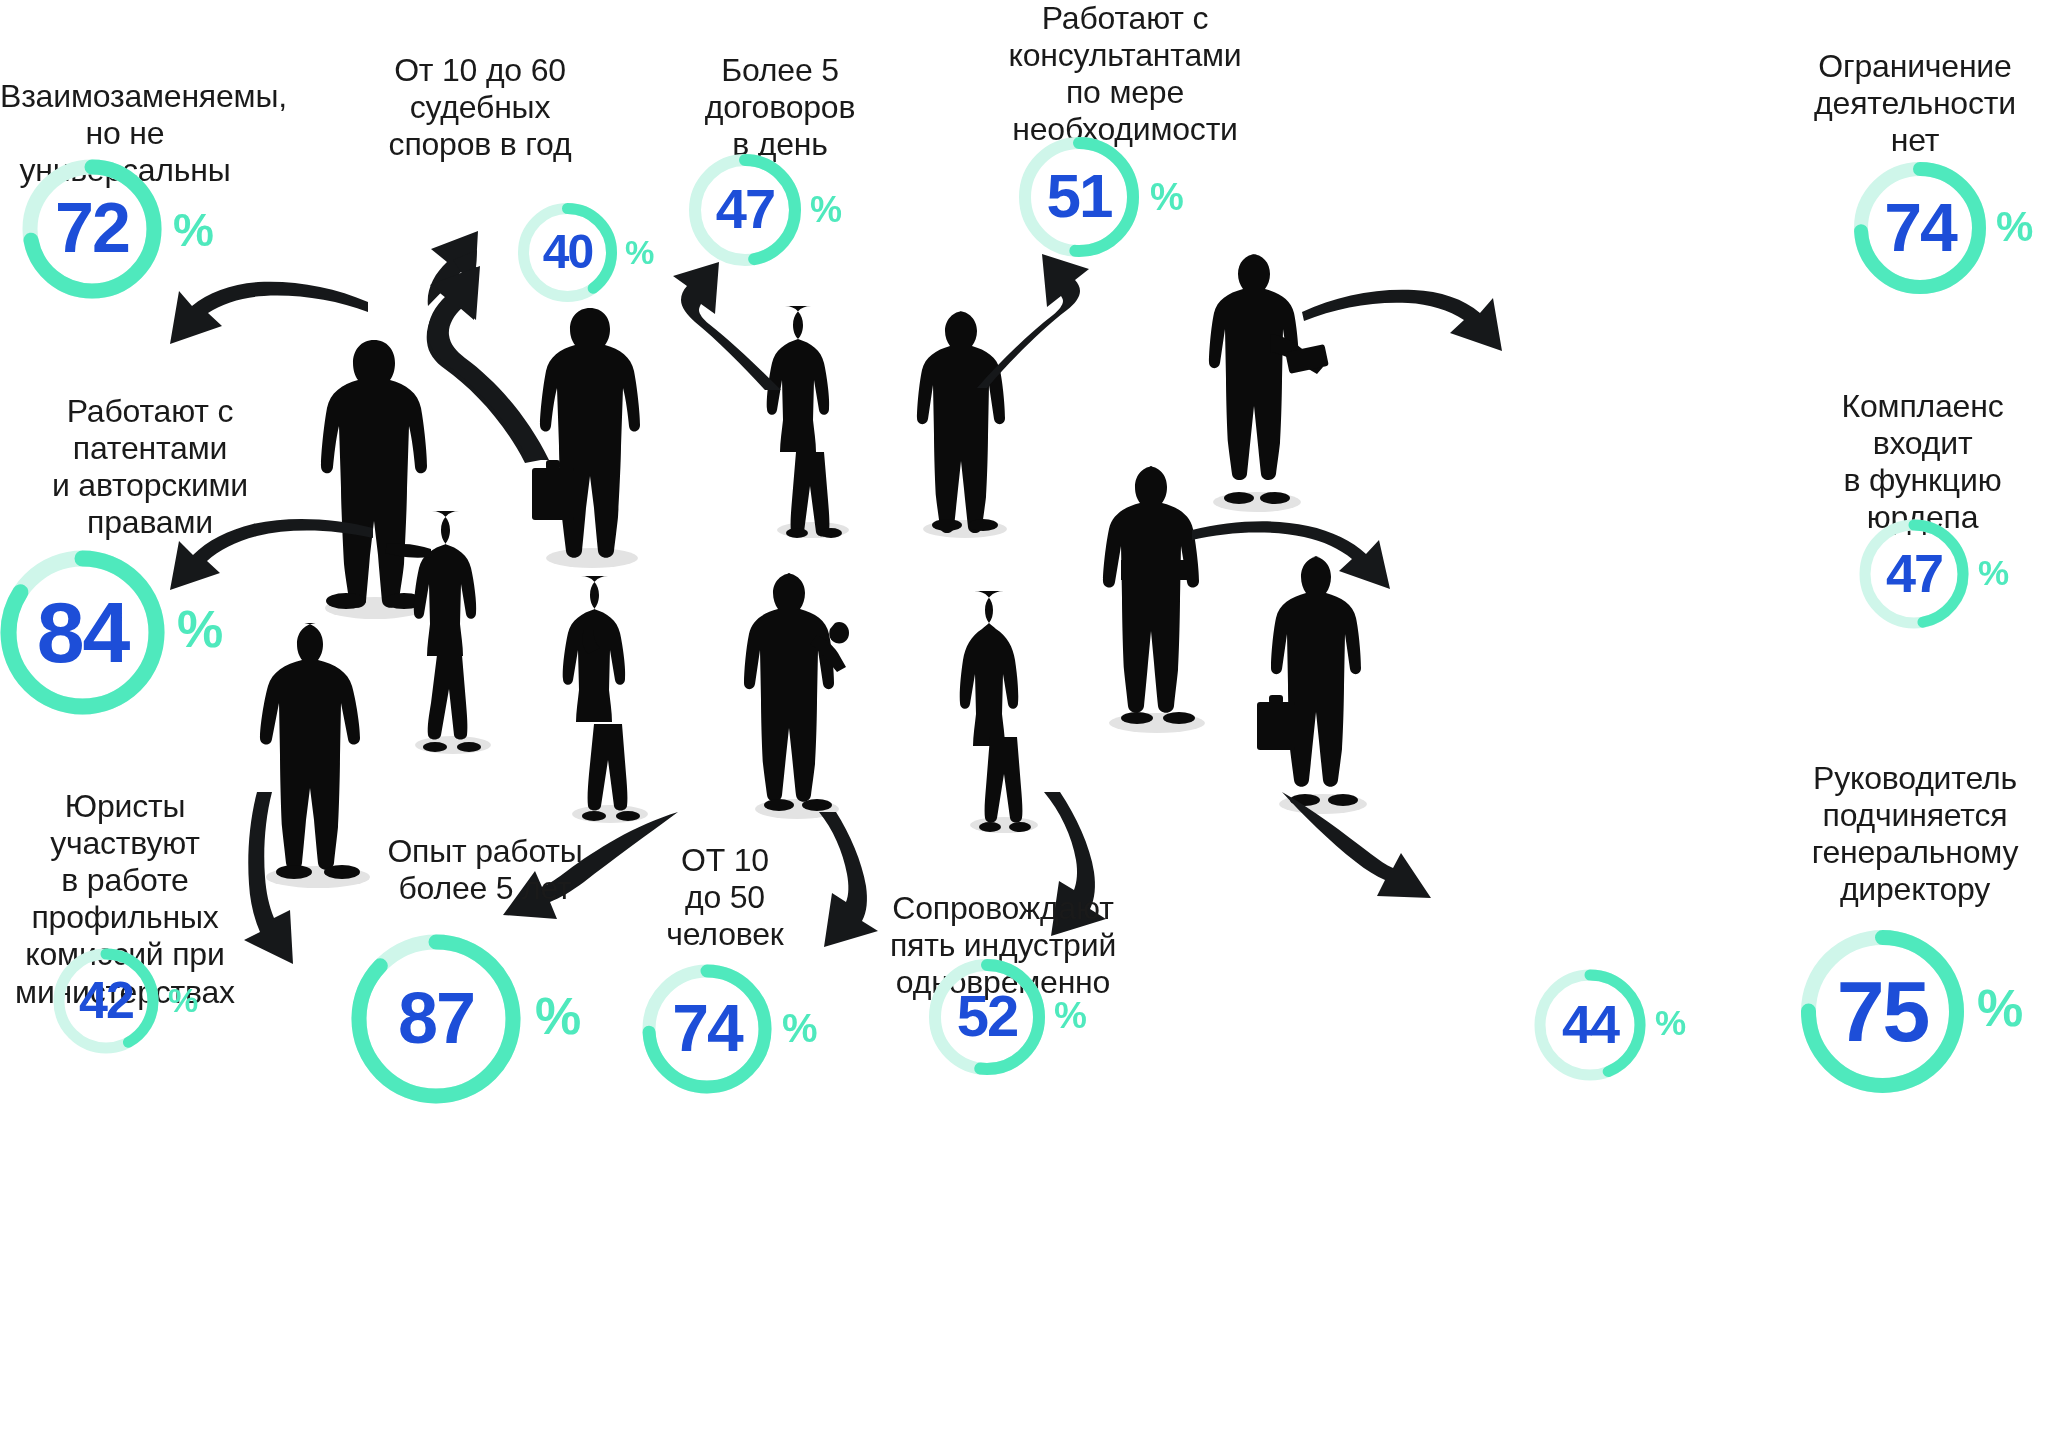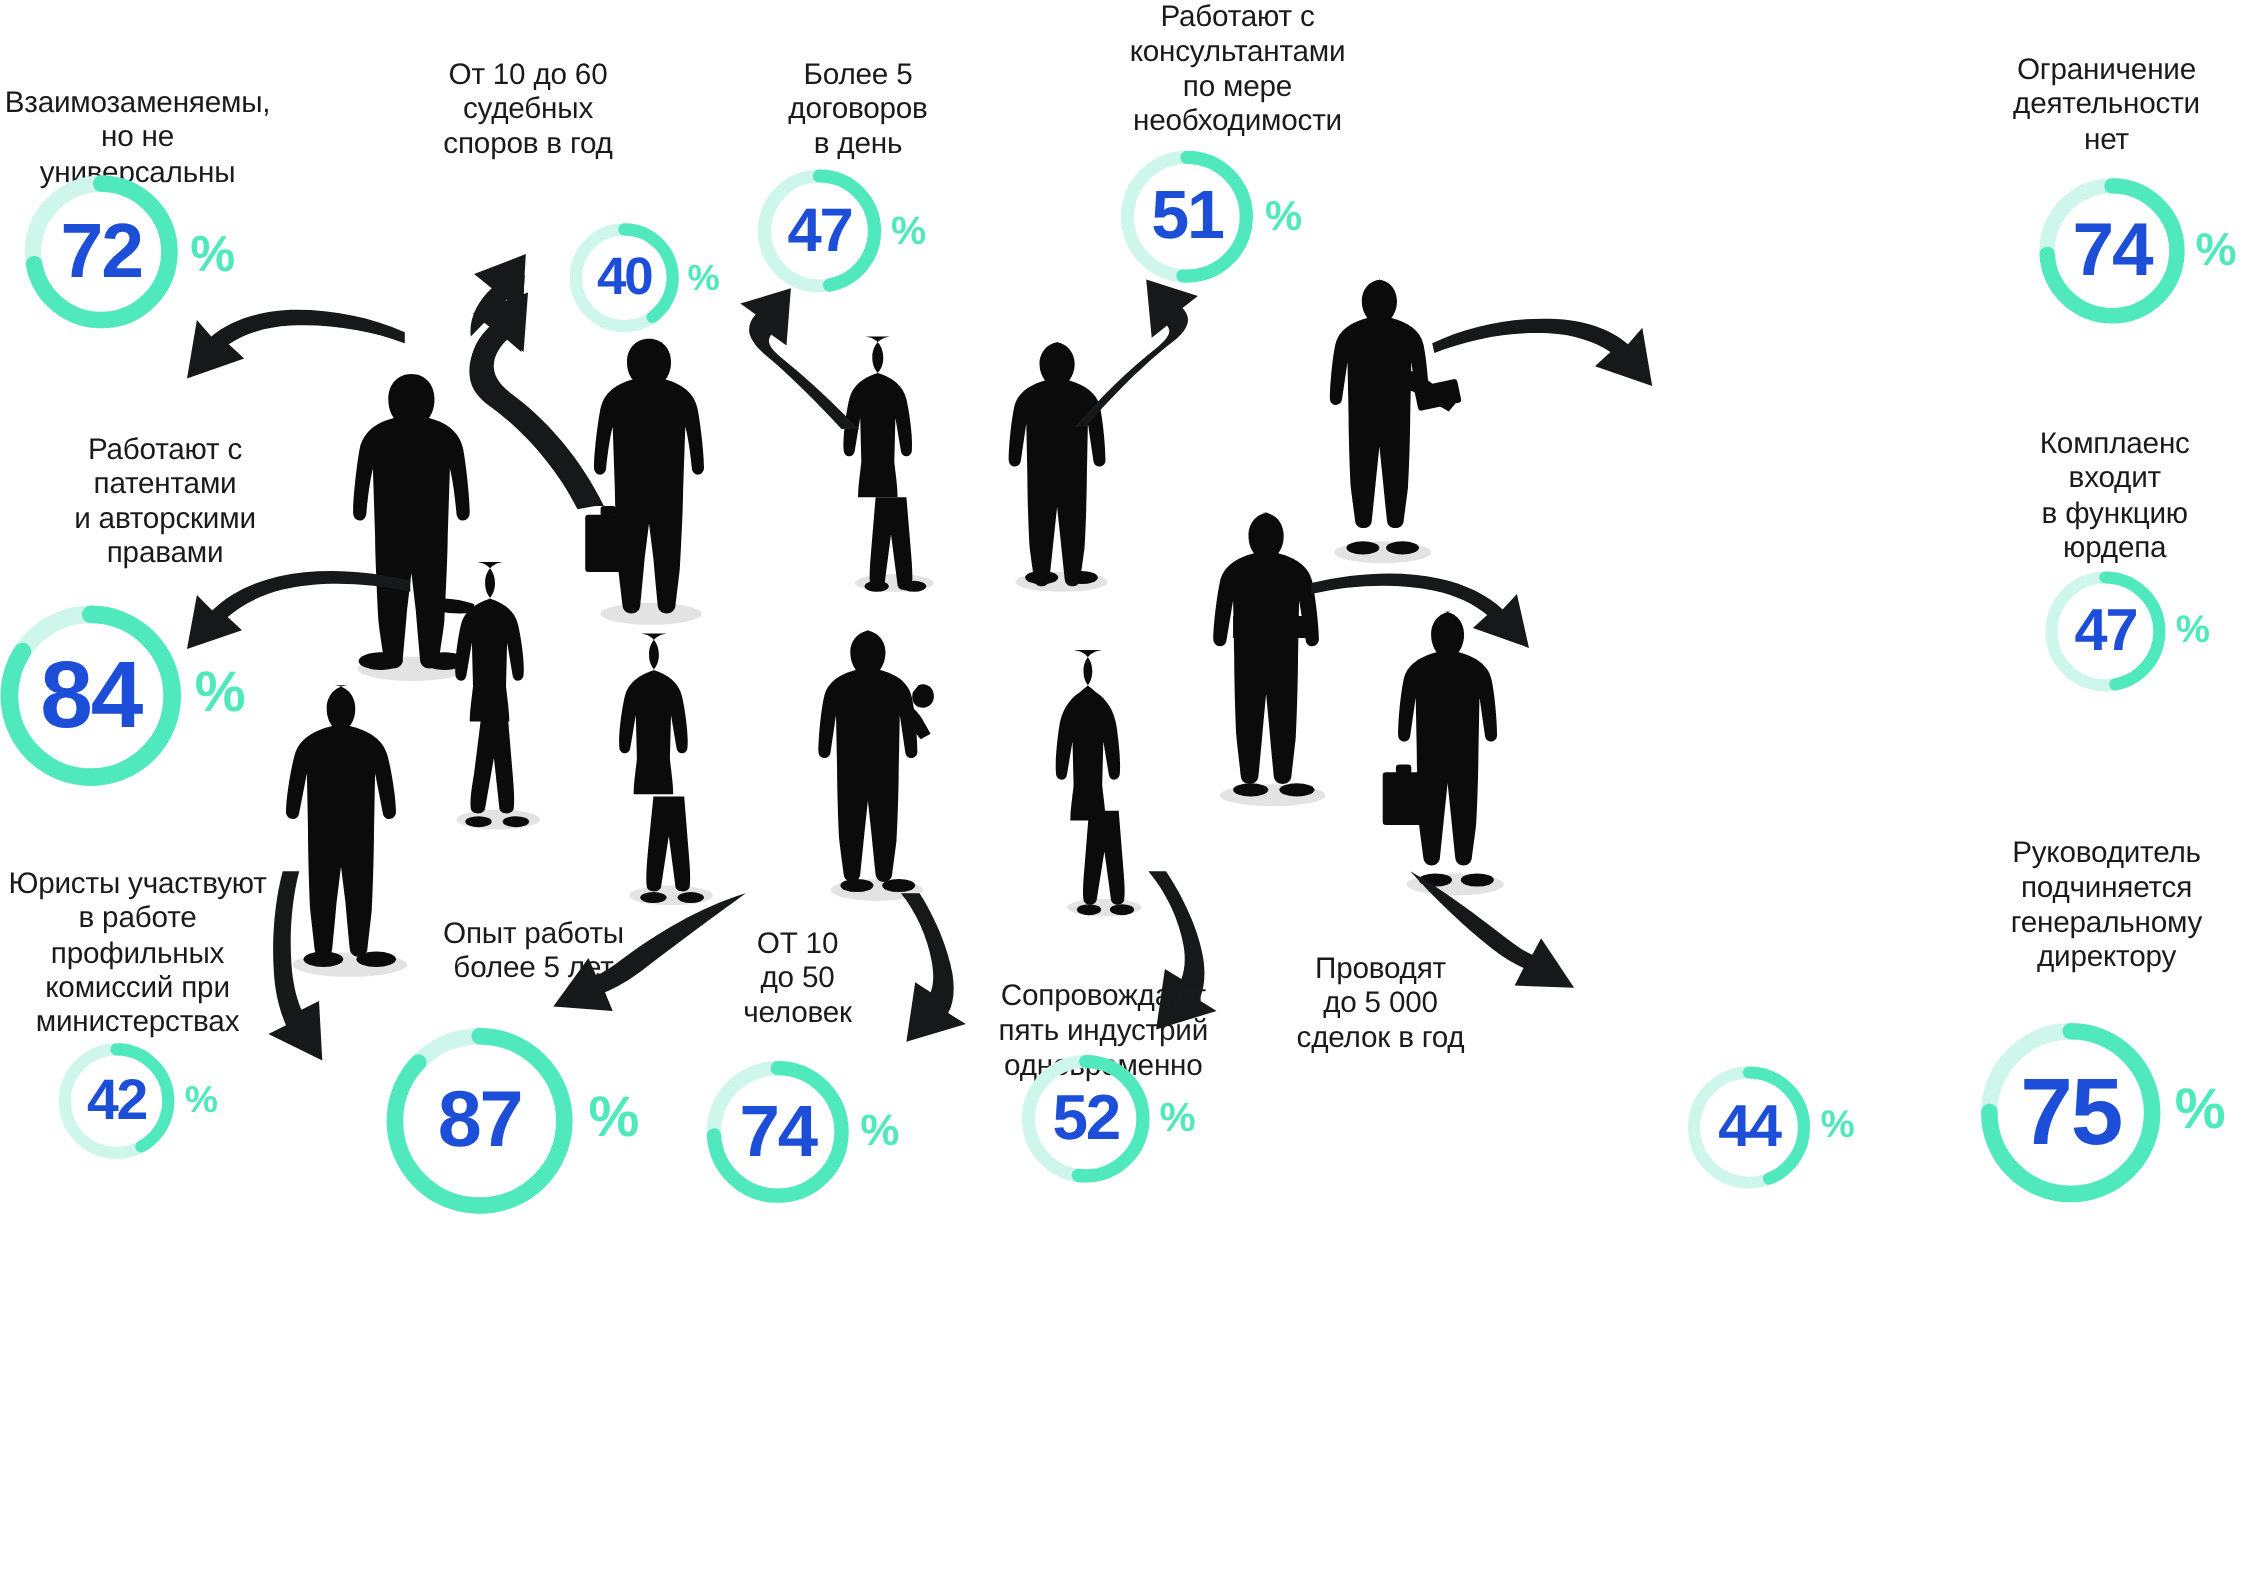--- a/index.html
+++ b/index.html
@@ -10,21 +10,21 @@
     font-family:"Liberation Sans","DejaVu Sans",sans-serif;
     overflow:hidden;
     position:relative;
   }
   #stage{position:relative;width:2046px;height:1437px;}
 
   
   .label{
     position:absolute;
     color:#1a1a1a;
-    font-size:27px;
+    font-size:32px;
     line-height:1.16;
     text-align:center;
     white-space:pre-line;
     letter-spacing:-0.2px;
     font-weight:400;
   }
 
   
   .stat{position:absolute;}
   .donut{position:relative;display:block;}
@@ -412,23 +412,20 @@
     <div class="donut" style="width:124px;height:124px;">
       <svg width="124" height="124" viewBox="0 0 124 124">
         <circle cx="62" cy="62" r="52" fill="none" stroke="#CFF6EA" stroke-width="12"></circle>
         <circle cx="62" cy="62" r="52" fill="none" stroke="#4FE9BD" stroke-width="12" stroke-linecap="round" stroke-dasharray="169.9 156.8" transform="rotate(-90 62 62)"></circle>
       </svg>
       <div class="val" style="font-size:58px;">52</div>
     </div>
     <div class="pct" style="left:129px;top:42px;font-size:37px;">%</div>
   </div>
 
-  <div class="label" style="left:1140px;top:865px;width:230px;">Проводят
-до 5 000
-сделок  в год</div>
   <div class="stat" style="left:1530px;top:965px;">
     <div class="donut" style="width:120px;height:120px;">
       <svg width="120" height="120" viewBox="0 0 120 120">
         <circle cx="60" cy="60" r="50" fill="none" stroke="#CFF6EA" stroke-width="11"></circle>
         <circle cx="60" cy="60" r="50" fill="none" stroke="#4FE9BD" stroke-width="11" stroke-linecap="round" stroke-dasharray="138.2 175.9" transform="rotate(-90 60 60)"></circle>
       </svg>
       <div class="val" style="font-size:54px;">44</div>
     </div>
     <div class="pct" style="left:125px;top:40px;font-size:35px;">%</div>
   </div>

